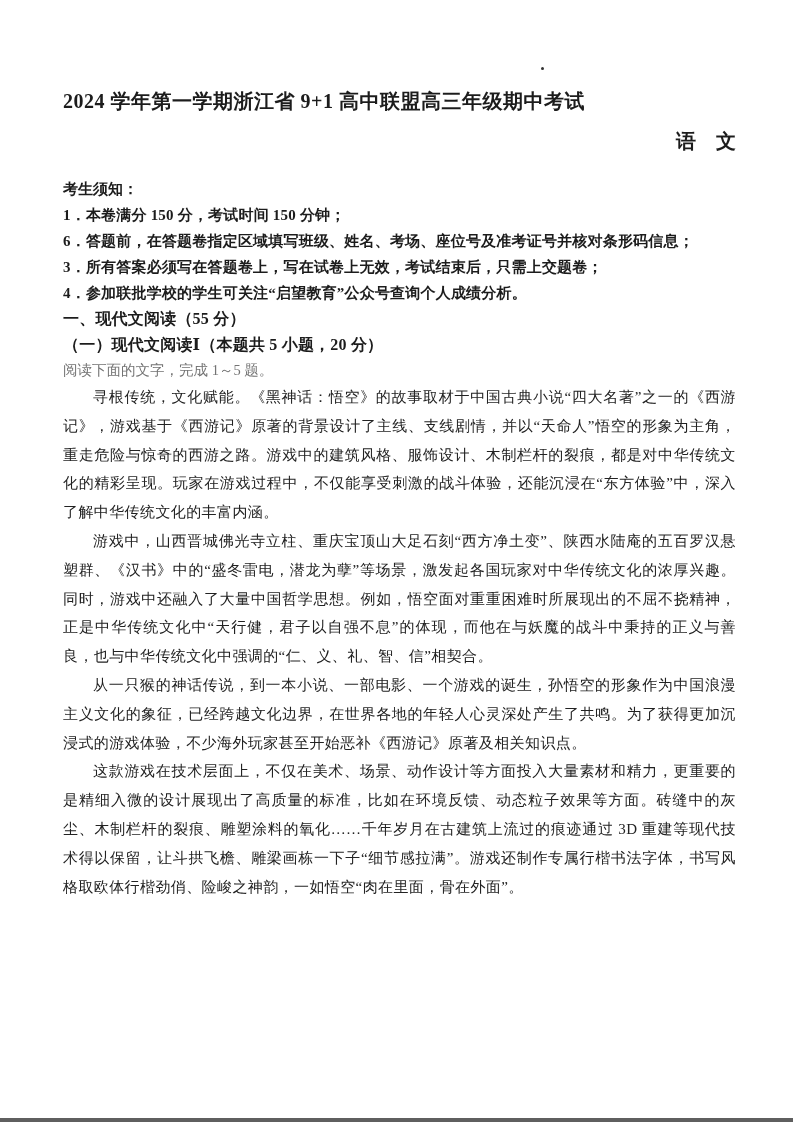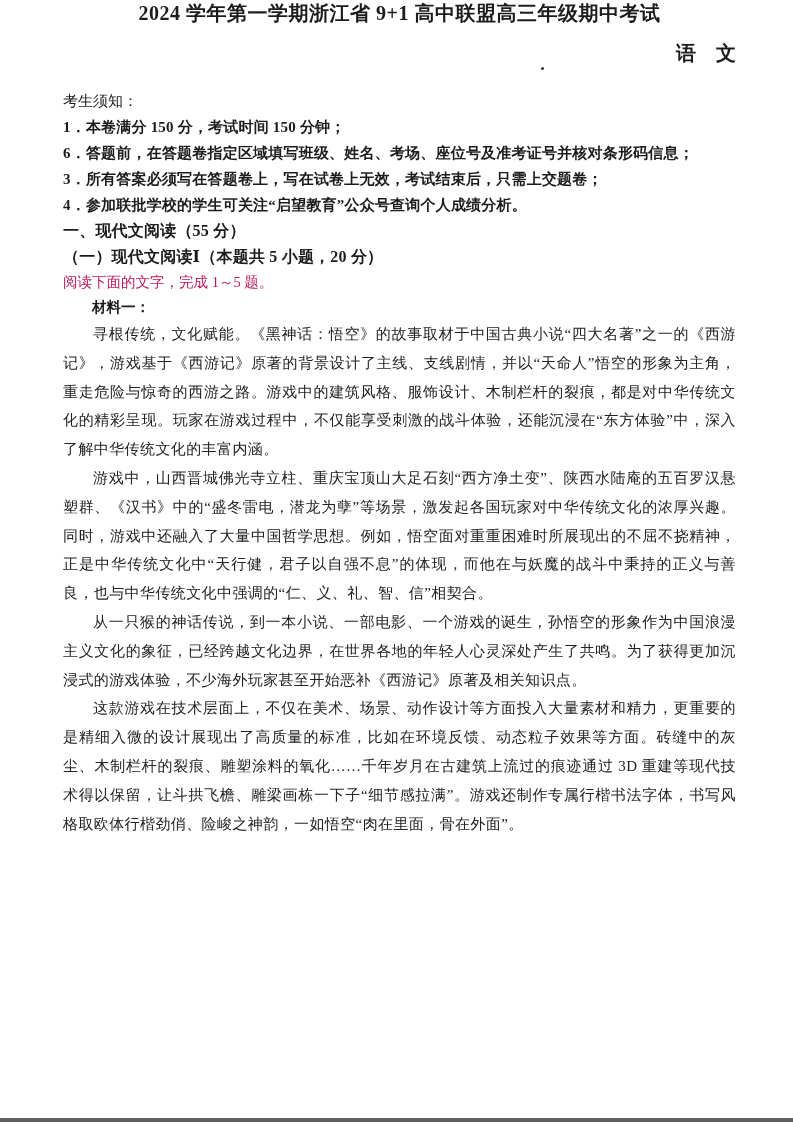--- a/index.html
+++ b/index.html
@@ -9,56 +9,57 @@
     height: 1122px;
     background: #ffffff;
     overflow: hidden;
     font-family: "Liberation Serif", "DejaVu Serif", serif;
     color: #1c1c1c;
   }
   .content {
     padding: 0 57px 0 63px;
   }
   .title {
-    text-align: center;
+    margin-top: 88px;
+    text-align: left;
     font-weight: bold;
     font-size: 20px;
     line-height: 26px;
     letter-spacing: 0.5px;
   }
   .subject {
     margin-top: 14px;
     text-align: right;
     font-weight: bold;
     font-size: 20px;
     line-height: 26px;
   }
   .notice-heading {
     margin-top: 22px;
-    font-weight: normal;
+    font-weight: bold;
     font-size: 15px;
     line-height: 26px;
   }
   .notice-item {
     font-weight: bold;
     font-size: 15px;
     line-height: 26px;
     text-align: justify;
     letter-spacing: 0.2px;
   }
   .section-head {
     font-weight: bold;
     font-size: 16px;
     line-height: 26px;
     letter-spacing: 0.2px;
   }
   .instruction {
     font-size: 14.5px;
     line-height: 25px;
-    color: #be185d;
+    color: #737373;
   }
   .material-label {
     font-weight: bold;
     font-size: 14.5px;
     line-height: 25px;
     text-indent: 2em;
   }
   .body-para {
     margin: 0;
     font-size: 15px;
@@ -100,21 +101,20 @@
       <div class="notice-heading">考生须知：</div>
       <div class="notice-item">1．本卷满分 150 分，考试时间 150 分钟；</div>
       <div class="notice-item">6．答题前，在答题卷指定区域填写班级、姓名、考场、座位号及准考证号并核对条形码信息；</div>
       <div class="notice-item">3．所有答案必须写在答题卷上，写在试卷上无效，考试结束后，只需上交题卷；</div>
       <div class="notice-item">4．参加联批学校的学生可关注“启望教育”公众号查询个人成绩分析。</div>
     </div>
 
     <div class="section-head">一、现代文阅读（55 分）</div>
     <div class="section-head">（一）现代文阅读Ⅰ（本题共 5 小题，20 分）</div>
     <div class="instruction">阅读下面的文字，完成 1～5 题。</div>
-    <div class="material-label">材料一：</div>
 
     <div>
       <p class="body-para">寻根传统，文化赋能。《黑神话：悟空》的故事取材于中国古典小说“四大名著”之一的《西游记》，游戏基于《西游记》原著的背景设计了主线、支线剧情，并以“天命人”悟空的形象为主角，重走危险与惊奇的西游之路。游戏中的建筑风格、服饰设计、木制栏杆的裂痕，都是对中华传统文化的精彩呈现。玩家在游戏过程中，不仅能享受刺激的战斗体验，还能沉浸在“东方体验”中，深入了解中华传统文化的丰富内涵。</p>
       <p class="body-para">游戏中，山西晋城佛光寺立柱、重庆宝顶山大足石刻“西方净土变”、陕西水陆庵的五百罗汉悬塑群、《汉书》中的“盛冬雷电，潜龙为孽”等场景，激发起各国玩家对中华传统文化的浓厚兴趣。同时，游戏中还融入了大量中国哲学思想。例如，悟空面对重重困难时所展现出的不屈不挠精神，正是中华传统文化中“天行健，君子以自强不息”的体现，而他在与妖魔的战斗中秉持的正义与善良，也与中华传统文化中强调的“仁、义、礼、智、信”相契合。</p>
       <p class="body-para">从一只猴的神话传说，到一本小说、一部电影、一个游戏的诞生，孙悟空的形象作为中国浪漫主义文化的象征，已经跨越文化边界，在世界各地的年轻人心灵深处产生了共鸣。为了获得更加沉浸式的游戏体验，不少海外玩家甚至开始恶补《西游记》原著及相关知识点。</p>
       <p class="body-para">这款游戏在技术层面上，不仅在美术、场景、动作设计等方面投入大量素材和精力，更重要的是精细入微的设计展现出了高质量的标准，比如在环境反馈、动态粒子效果等方面。砖缝中的灰尘、木制栏杆的裂痕、雕塑涂料的氧化……千年岁月在古建筑上流过的痕迹通过 3D 重建等现代技术得以保留，让斗拱飞檐、雕梁画栋一下子“细节感拉满”。游戏还制作专属行楷书法字体，书写风格取欧体行楷劲俏、险峻之神韵，一如悟空“肉在里面，骨在外面”。</p>
 
     </div>
   </div>
 

